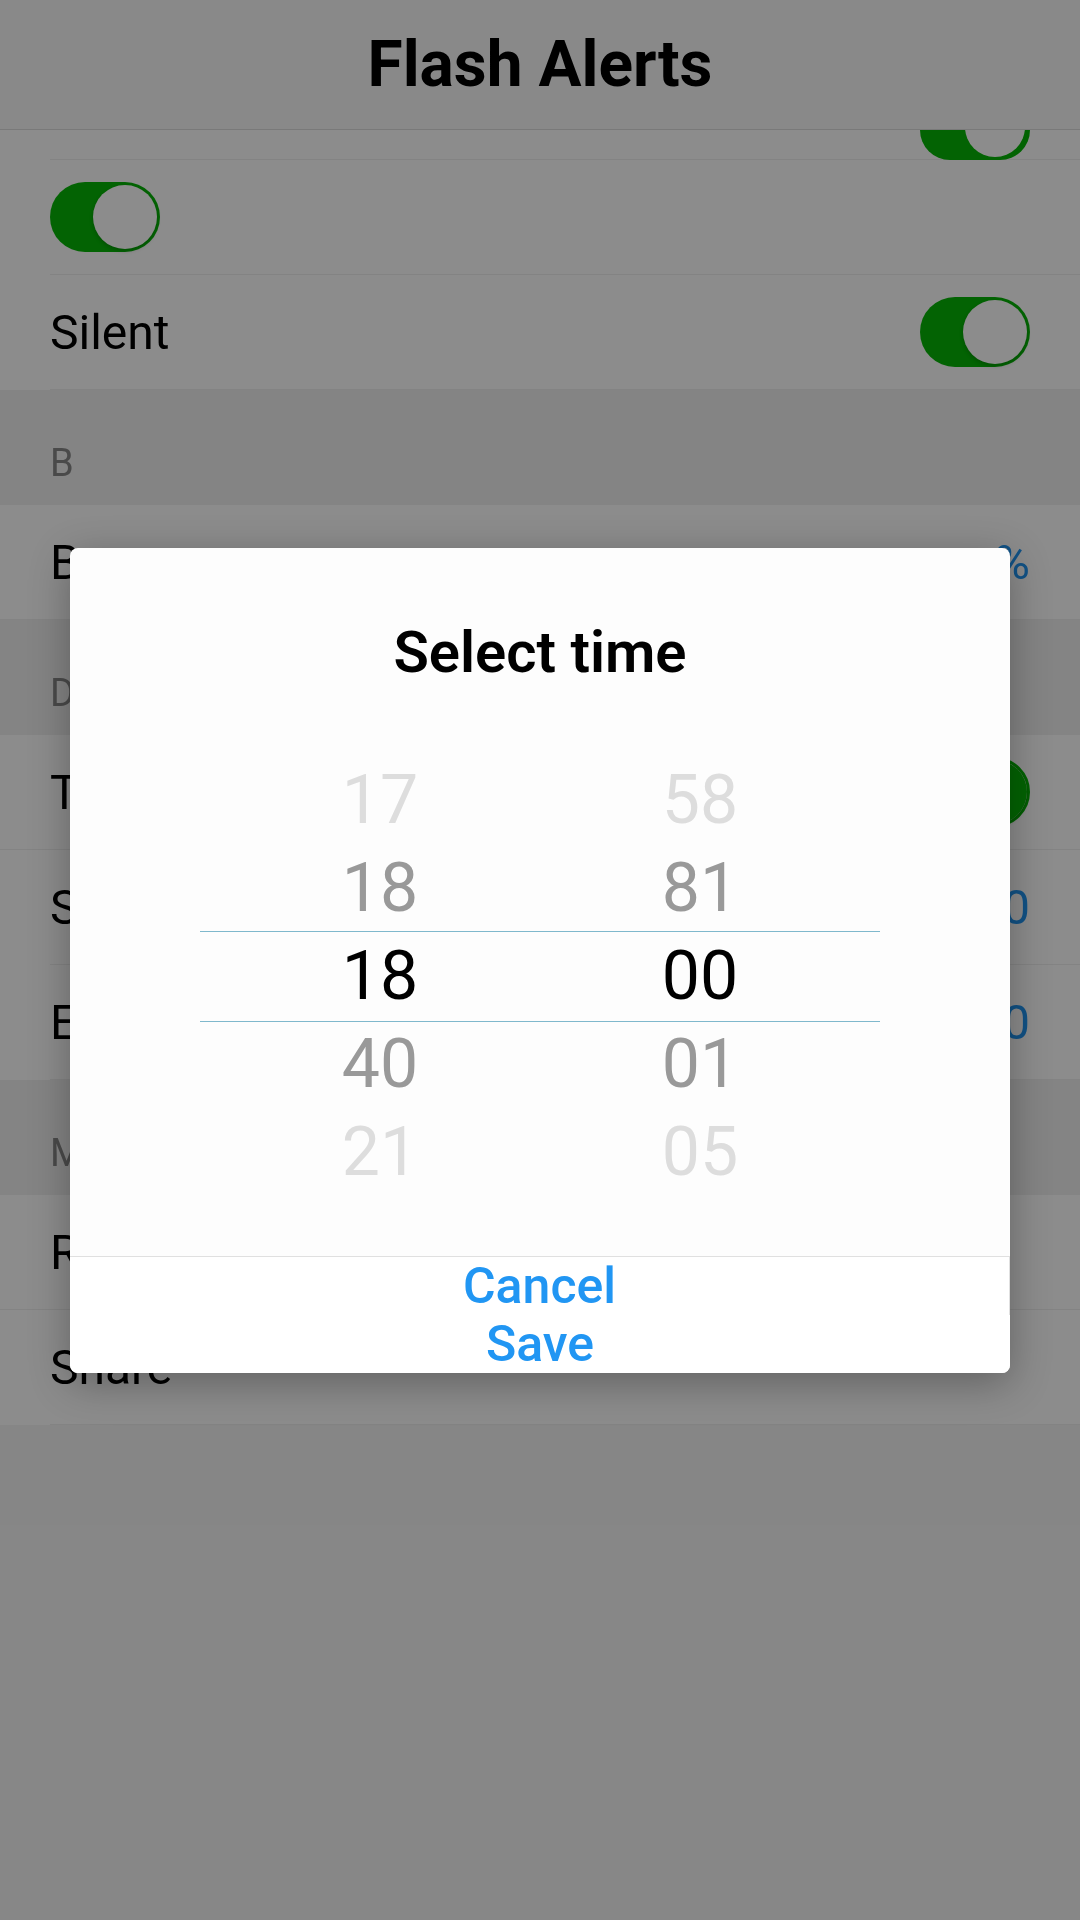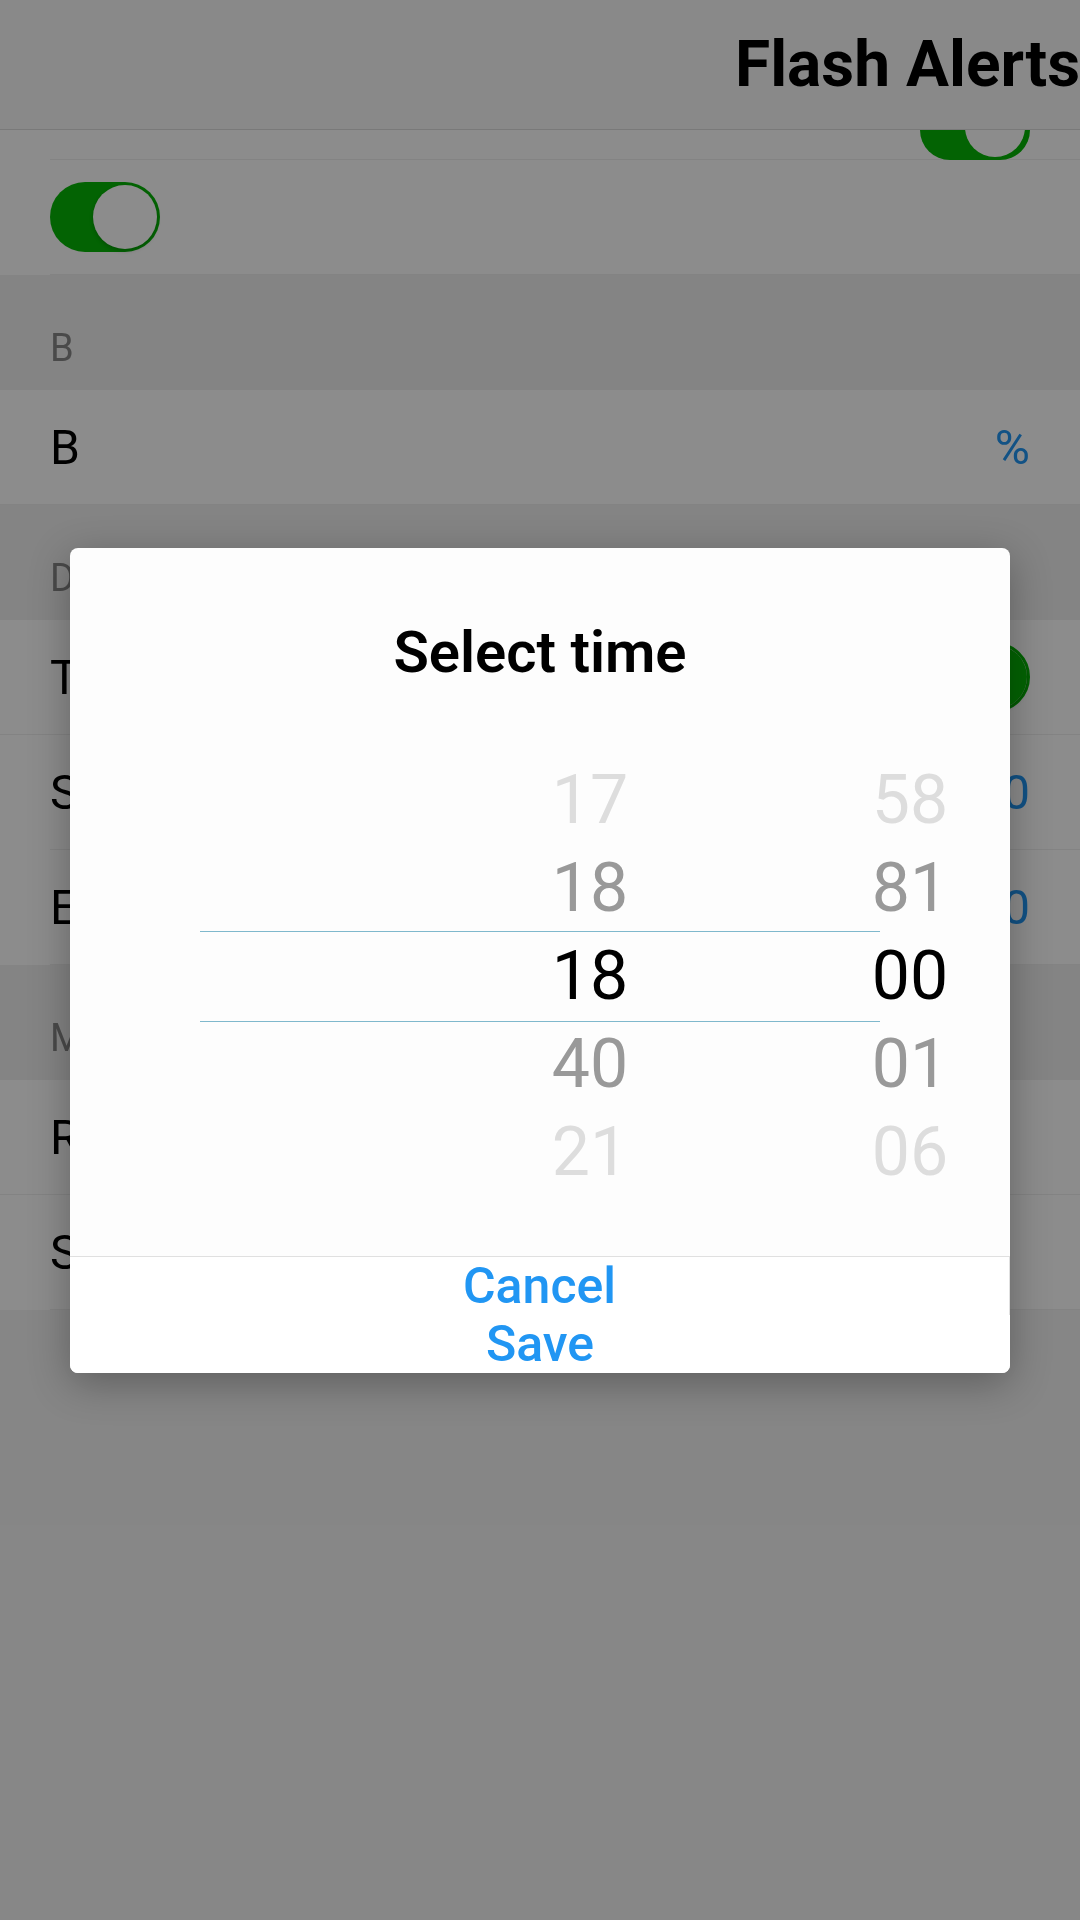--- a/index.html
+++ b/index.html
@@ -11,21 +11,21 @@
       position: relative;
       overflow: hidden;
     }
     
     
     .header {
       height: 130px;
       background: #fafafa;
       display: flex;
       align-items: center;
-      justify-content: flex-end;
+      justify-content: center;
       border-bottom: 1px solid #ddd;
     }
     .header-title {
       font-size: 64px;
       font-weight: 700;
       color: #000;
     }
     
     
     .settings-list {
@@ -154,21 +154,21 @@
       text-align: center;
       font-size: 58px;
       font-weight: 600;
       color: #000;
       padding: 70px 0 40px 0;
     }
     
     
     .time-picker {
       display: flex;
-      justify-content: flex-end;
+      justify-content: center;
       gap: 120px;
       padding: 30px 0 60px 0;
       position: relative;
     }
     .picker-column {
       display: flex;
       flex-direction: column;
       align-items: center;
       position: relative;
       width: 200px;
@@ -228,20 +228,26 @@
       <div class="partial-toggle-knob"></div>
     </div>
   </div>
 
   <div class="list-item">
     <div class="toggle">
       <div class="toggle-knob"></div>
     </div>
   </div>
 
+  <div class="list-item">
+    <span class="list-item-label">Silent</span>
+    <div class="toggle">
+      <div class="toggle-knob"></div>
+    </div>
+  </div>
 </div>
 
 <div class="section-header">
   <span class="section-header-label">B</span>
 </div>
 
 <div class="settings-list">
   <div class="list-item-full">
     <span class="list-item-label">B</span>
     <span class="list-item-value">%</span>
@@ -296,21 +302,21 @@
         <div class="picker-value selected">18</div>
         <div class="picker-value fade1">40</div>
         <div class="picker-value fade2">21</div>
       </div>
 
       <div class="picker-column">
         <div class="picker-value fade2">58</div>
         <div class="picker-value fade1">81</div>
         <div class="picker-value selected">00</div>
         <div class="picker-value fade1">01</div>
-        <div class="picker-value fade2">06</div>
+        <div class="picker-value fade2">05</div>
       </div>
     </div>
 
     <div class="dialog-buttons">
       <div class="dialog-button">Cancel</div>
       <div class="dialog-button">Save</div>
     </div>
   </div>
 </div>
 

